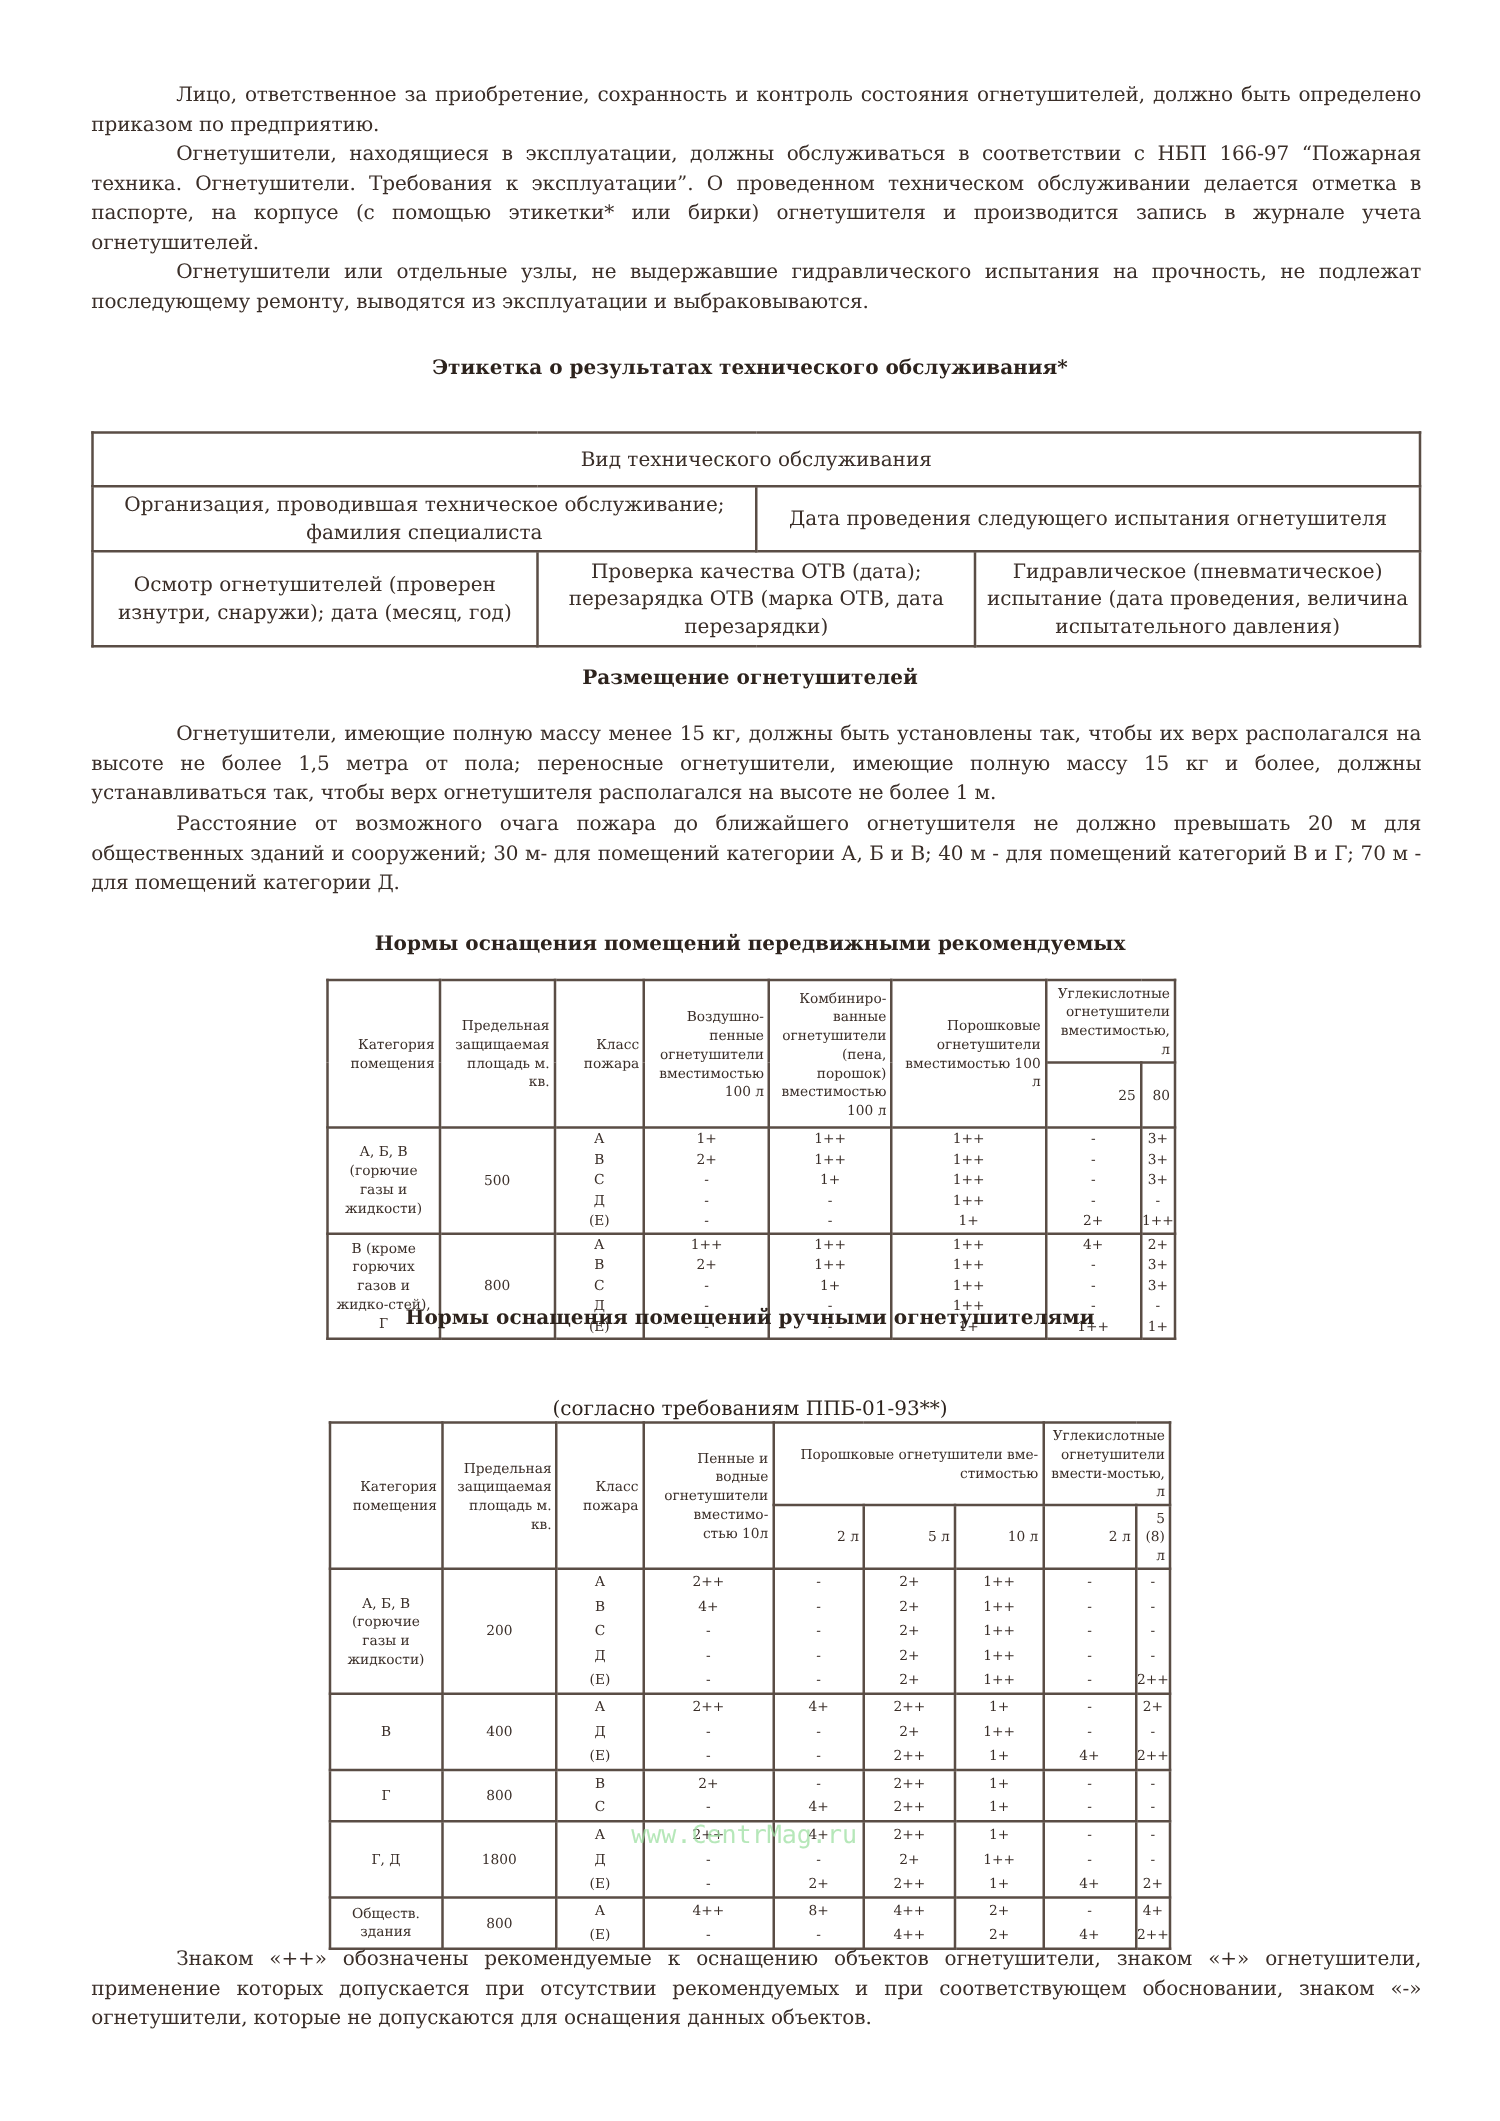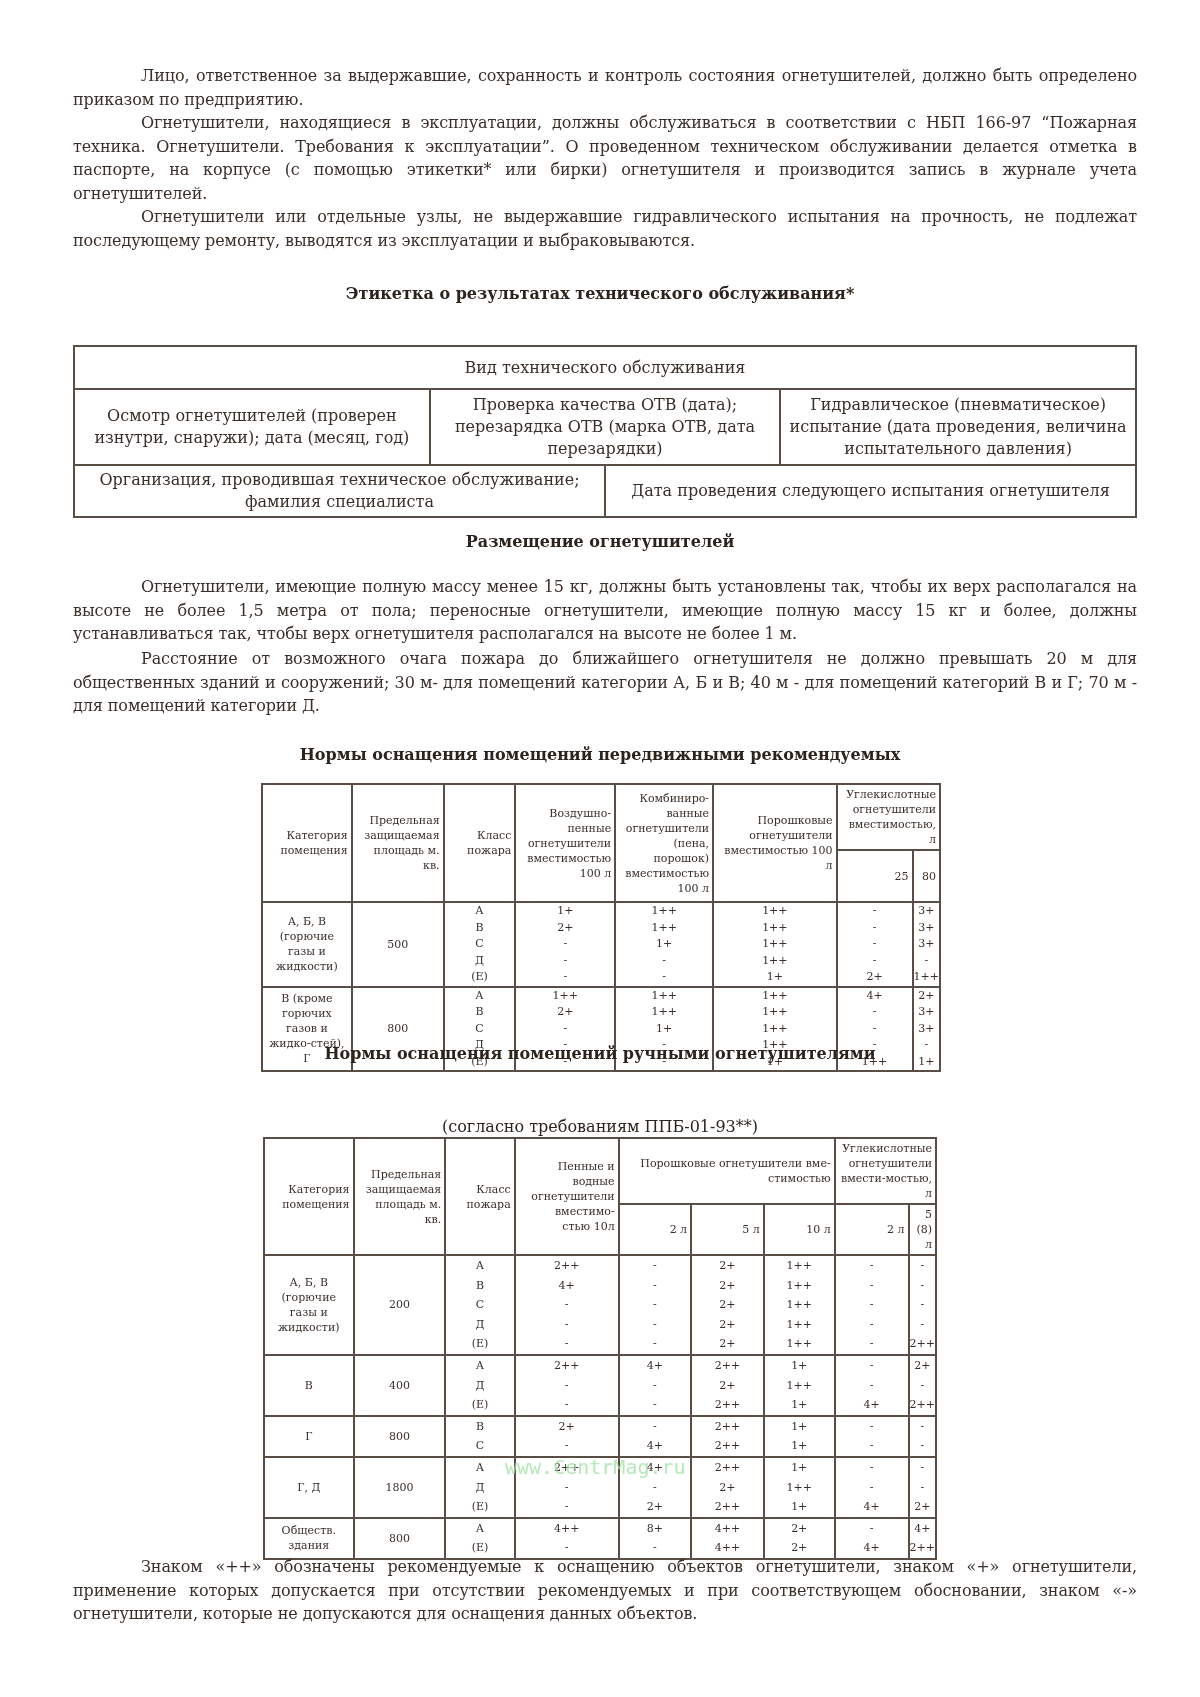--- a/index.html
+++ b/index.html
@@ -13,38 +13,38 @@
   .norm td,.norm th{font-size:11px;line-height:15px;color:#3a2e28;}
   .norm th{padding:2px 3px;text-align:right;}
   .norm td.cell{line-height:16.5px;}
   .norm tbody td{border-top-width:2px;}
   .bold{font-weight:normal;}
   .watermark{position:absolute;left:505px;top:1455px;font-family:"DejaVu Sans Mono","Liberation Mono",monospace;font-size:20px;color:#9ee0a2;opacity:.75;}
 </style>
 </head>
 <body>
 
-<div class="p" style="top:64px;"><span class="ind"></span><span>Лицо, ответственное за выдержавшие, сохранность и контроль состояния огнетушителей, должно быть определено приказом по предприятию.</span></div>
+<div class="p" style="top:64px;"><span class="ind"></span><span>Лицо, ответственное за приобретение, сохранность и контроль состояния огнетушителей, должно быть определено приказом по предприятию.</span></div>
 <div class="p" style="top:111px;"><span class="ind"></span><span>Огнетушители, находящиеся в эксплуатации, должны обслуживаться в соответствии с НБП 166-97 “Пожарная техника. Огнетушители. Требования к эксплуатации”. О проведенном техническом обслуживании делается отметка в паспорте, на корпусе (с помощью этикетки* или бирки) огнетушителя и производится запись в журнале учета огнетушителей.</span></div>
 <div class="p" style="top:205px;"><span class="ind"></span><span>Огнетушители или отдельные узлы, не выдержавшие гидравлического испытания на прочность, не подлежат последующему ремонту, выводятся из эксплуатации и выбраковываются.</span></div>
 
 <div class="title" style="top:284px;">Этикетка о результатах технического обслуживания*</div>
 <table class="lbl" style="left:73px;top:345px;width:1064px;height:160px;">
   <tbody>
       <tr style="height:43px;">
     <td colspan="6">Вид технического обслуживания</td>
   </tr>
+  <tr style="height:52px;">
+    <td colspan="3" style="width:50%;">Организация, проводившая техническое обслуживание; фамилия специалиста</td>
+    <td colspan="3">Дата проведения следующего испытания огнетушителя</td>
+  </tr>
   <tr style="height:76px;">
     <td colspan="2" style="width:33.5%;">Осмотр огнетушителей (проверен изнутри, снаружи); дата (месяц, год)</td>
     <td colspan="2" style="width:33%;">Проверка качества ОТВ (дата); перезарядка ОТВ (марка ОТВ, дата перезарядки)</td>
     <td colspan="2">Гидравлическое (пневматическое) испытание (дата проведения, величина испытательного давления)</td>
-  </tr>
-  <tr style="height:52px;">
-    <td colspan="3" style="width:50%;">Организация, проводившая техническое обслуживание; фамилия специалиста</td>
-    <td colspan="3">Дата проведения следующего испытания огнетушителя</td>
   </tr>
 </tbody>
   </table>
 
 <div class="title" style="top:532px;">Размещение огнетушителей</div>
 <div class="p" style="top:575px;"><span class="ind"></span><span>Огнетушители, имеющие полную массу менее 15 кг, должны быть установлены так, чтобы их верх располагался на высоте не более 1,5 метра от пола; переносные огнетушители, имеющие полную массу 15 кг и более, должны устанавливаться так, чтобы верх огнетушителя располагался на высоте не более 1 м.</span></div>
 <div class="p" style="top:647px;"><span class="ind"></span><span>Расстояние от возможного очага пожара до ближайшего огнетушителя не должно превышать 20 м  для общественных зданий и сооружений; 30 м- для помещений категории А, Б и В; 40 м - для помещений категорий В и Г; 70 м - для помещений категории Д.</span></div>
 
 <div class="title" style="top:745px;font-size:16px;">Нормы оснащения помещений передвижными рекомендуемых</div>
 <table class="norm" id="mobile-table" style="left:261px;top:783px;width:680px;">

